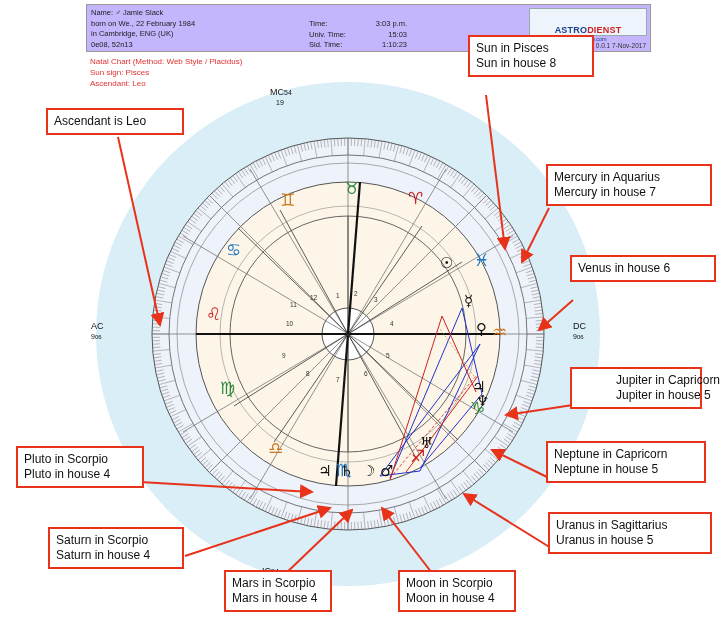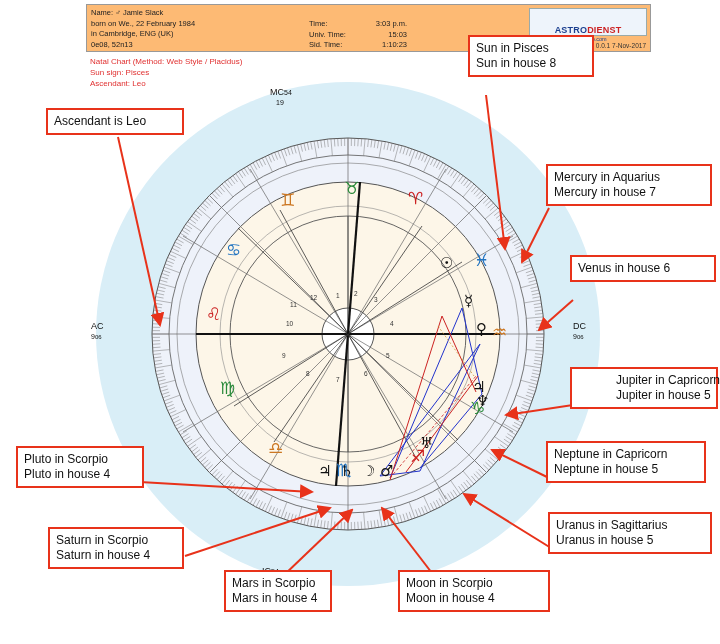--- a/index.html
+++ b/index.html
@@ -16,21 +16,21 @@
   }
 
   
   #header {
     position: absolute;
     left: 86px;
     top: 4px;
     width: 565px;
     height: 48px;
     border: 1px solid #999;
-    background: #fdba74;
+    background: #c4b5fd;
     box-sizing: border-box;
   }
   #header .col-left {
     position: absolute;
     left: 4px;
     top: 3px;
     font-size: 7.5px;
     color: #222;
     line-height: 10.5px;
   }
@@ -676,21 +676,21 @@
 
 <div class="callout" style="left:546px; top:164px; width:166px;">
   <div>Mercury in Aquarius</div>
   <div>Mercury in house 7</div>
 </div>
 
 <div class="callout" style="left:570px; top:255px; width:146px;">
   <div>Venus in house 6</div>
 </div>
 
-<div class="callout" style="left:570px; top:367px; width:148px;padding-left:44px;">
+<div class="callout" style="left:570px; top:367px; width:132px;padding-left:44px;">
   <div>Jupiter in Capricorn</div>
   <div>Jupiter in house 5</div>
 </div>
 
 <div class="callout" style="left:546px; top:441px; width:160px;">
   <div>Neptune in Capricorn</div>
   <div>Neptune in house 5</div>
 </div>
 
 <div class="callout" style="left:548px; top:512px; width:164px;">
@@ -706,16 +706,16 @@
 <div class="callout" style="left:48px; top:527px; width:136px;">
   <div>Saturn in Scorpio</div>
   <div>Saturn in house 4</div>
 </div>
 
 <div class="callout" style="left:224px; top:570px; width:108px;">
   <div>Mars in Scorpio</div>
   <div>Mars in house 4</div>
 </div>
 
-<div class="callout" style="left:398px; top:570px; width:152px;">
+<div class="callout" style="left:398px; top:570px; width:118px;">
   <div>Moon in Scorpio</div>
   <div>Moon in house 4</div>
 </div>
 
 </body></html>

